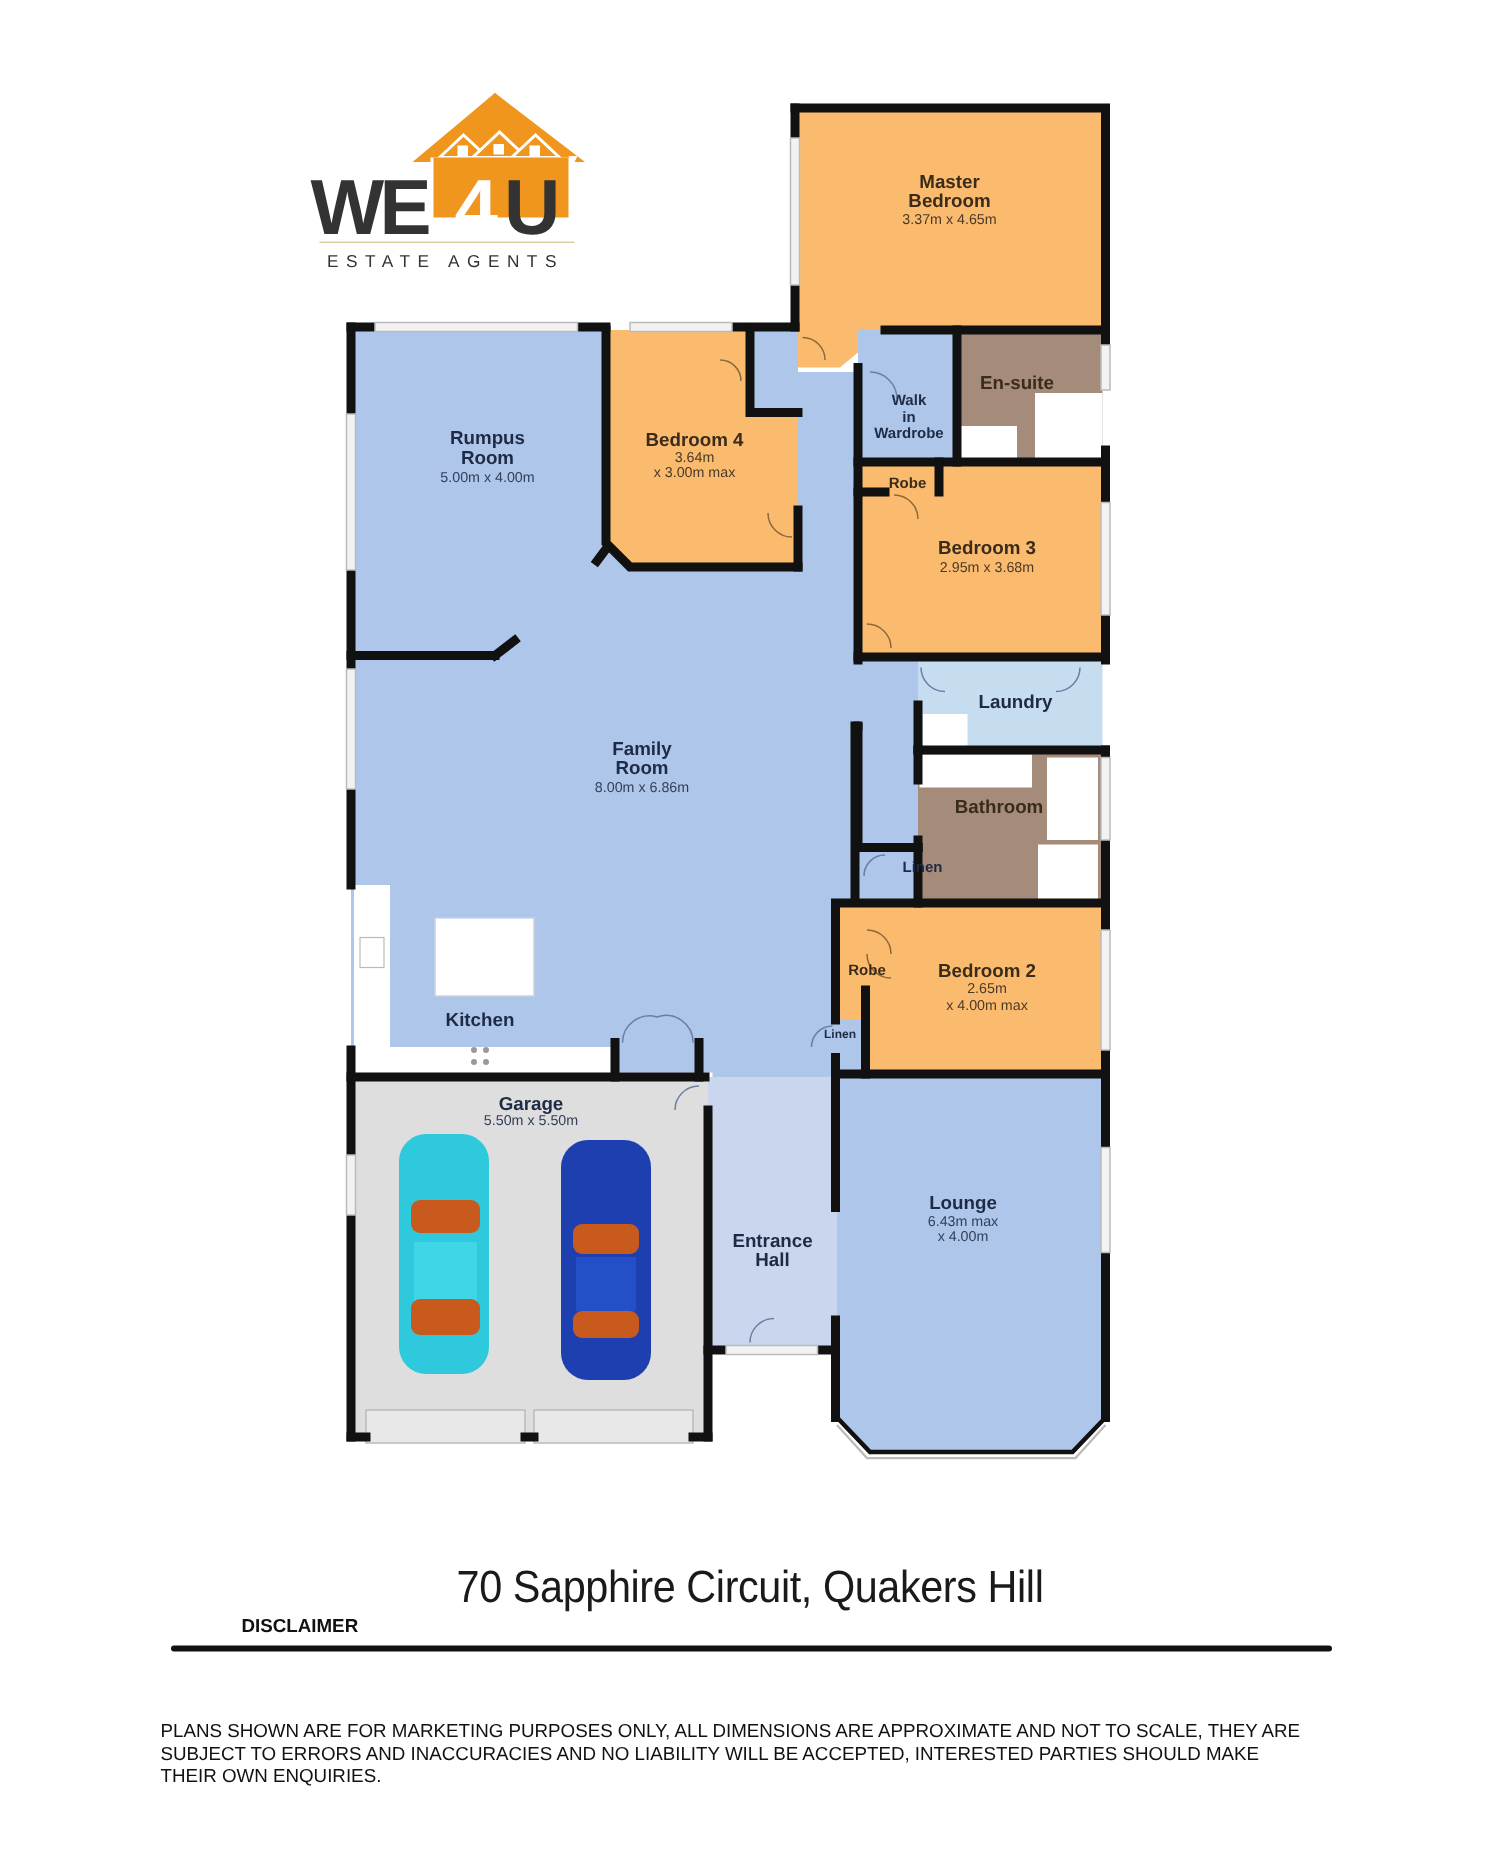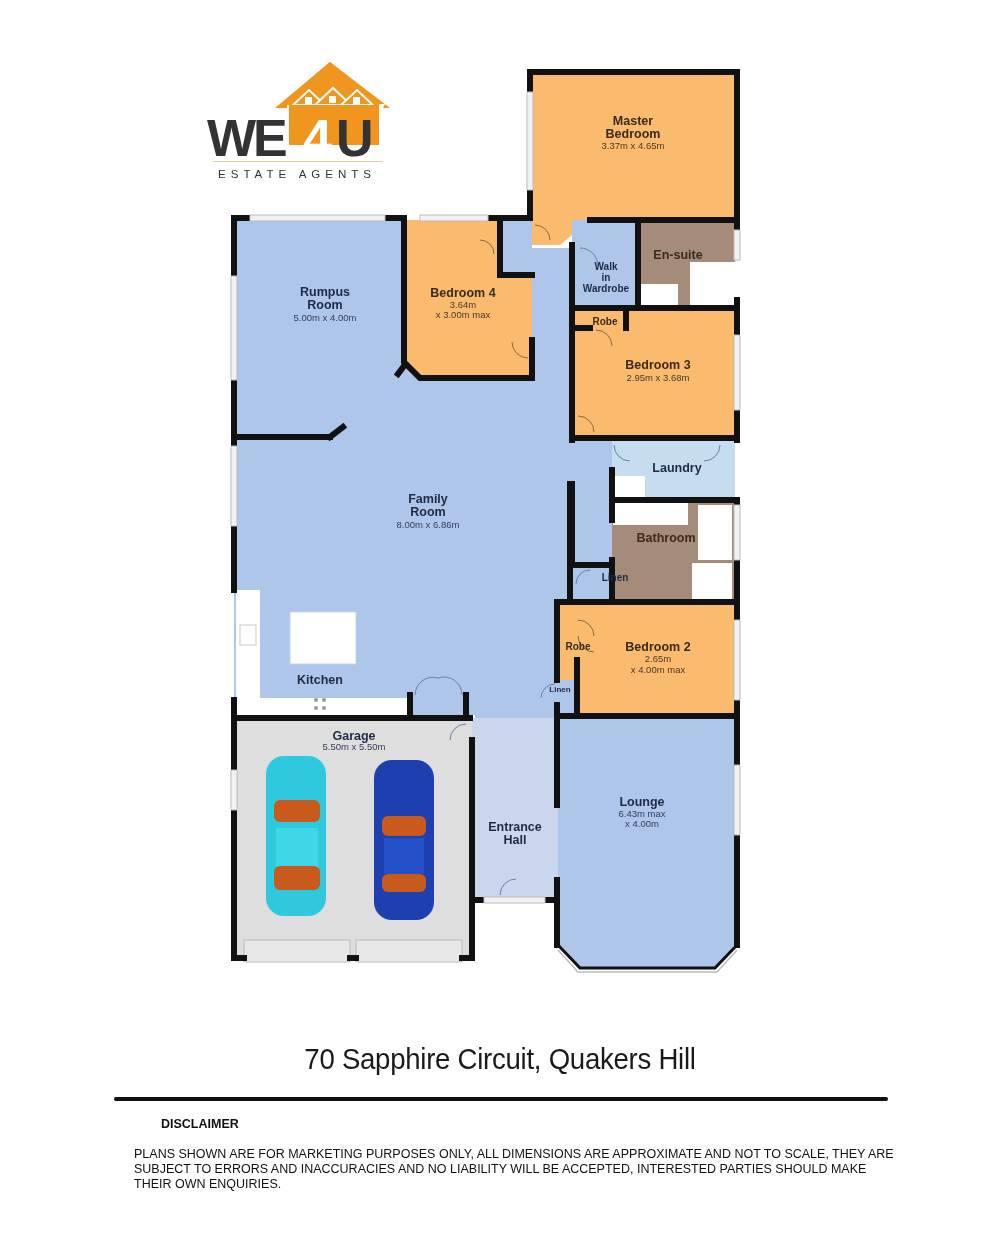--- a/index.html
+++ b/index.html
@@ -6,22 +6,22 @@
   body{width:1000px;height:1237px;position:relative;overflow:hidden;font-family:"Liberation Sans",sans-serif;}
   .logo{position:absolute;left:205px;top:60px;width:185px;height:125px;}
   .plan{position:absolute;left:0;top:0;width:1000px;height:1010px;}
   .rlabel{font-family:"Liberation Sans",sans-serif;font-weight:bold;font-size:12.5px;fill:#1f2a44;text-anchor:middle;}
   .rlabel.warm{fill:#3a2b1a;}
   .rdim{font-family:"Liberation Sans",sans-serif;font-size:9.5px;fill:#34405a;text-anchor:middle;}
   .rdim.warm{fill:#4a3a28;}
   .small{font-size:10px;}
   .address{position:absolute;left:0;width:1000px;top:1042px;text-align:center;font-size:30px;color:#1a1a1a;letter-spacing:-0.3px;transform:scaleX(0.92);}
   .rule{position:absolute;left:114px;top:1097px;width:774px;height:4px;background:#111;border-radius:2px;}
-  .disc-title{position:absolute;left:117px;top:1117px;font-weight:bold;font-size:12.5px;color:#111;padding-left:44px;}
-  .disc-body{position:absolute;left:134px;top:1147px;width:760px;font-size:12.5px;line-height:15px;color:#111;}
+  .disc-title{position:absolute;left:117px;top:1077px;font-weight:bold;font-size:12.5px;color:#111;padding-left:44px;}
+  .disc-body{position:absolute;left:107px;top:1147px;width:760px;font-size:12.5px;line-height:15px;color:#111;}
 </style>
 </head>
 <body>
 
 <div class="logo">
   <svg width="185" height="125" viewBox="0 0 185 125">
 
     <polygon points="125,2 70,48 82,48 82,44 180,44 178,48 185,48 " fill="#f0961e"></polygon>
     <polygon points="125,2 75,45 175,45" fill="#f0961e"></polygon>
     <polygon points="88,45 104,30 120,45" fill="#f0961e" stroke="#ffffff" stroke-width="2"></polygon>

